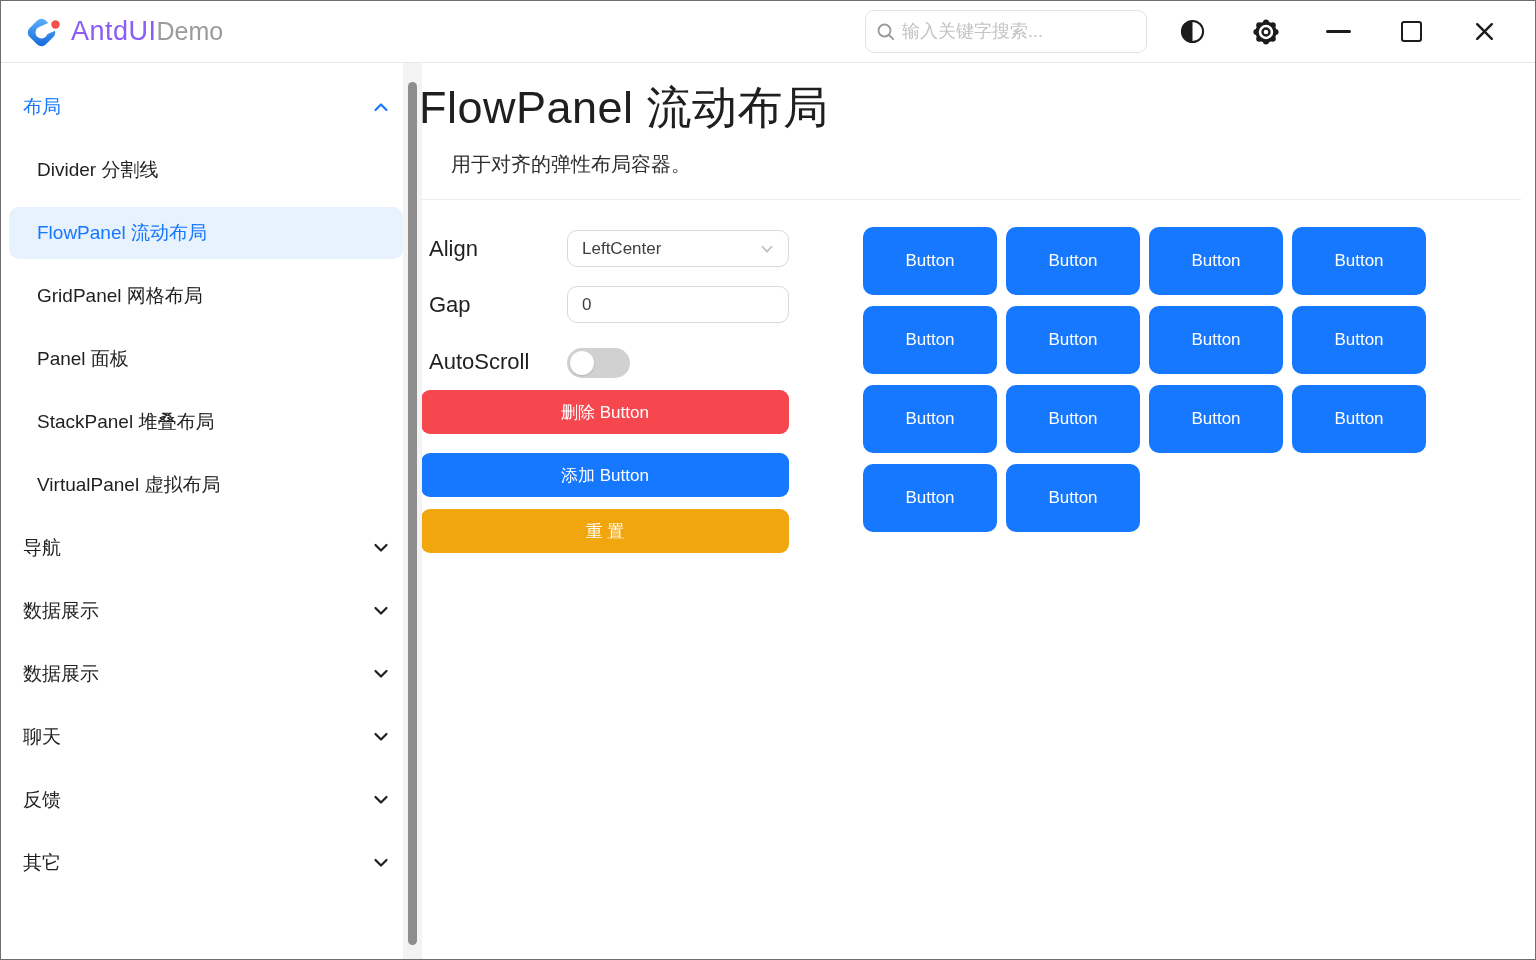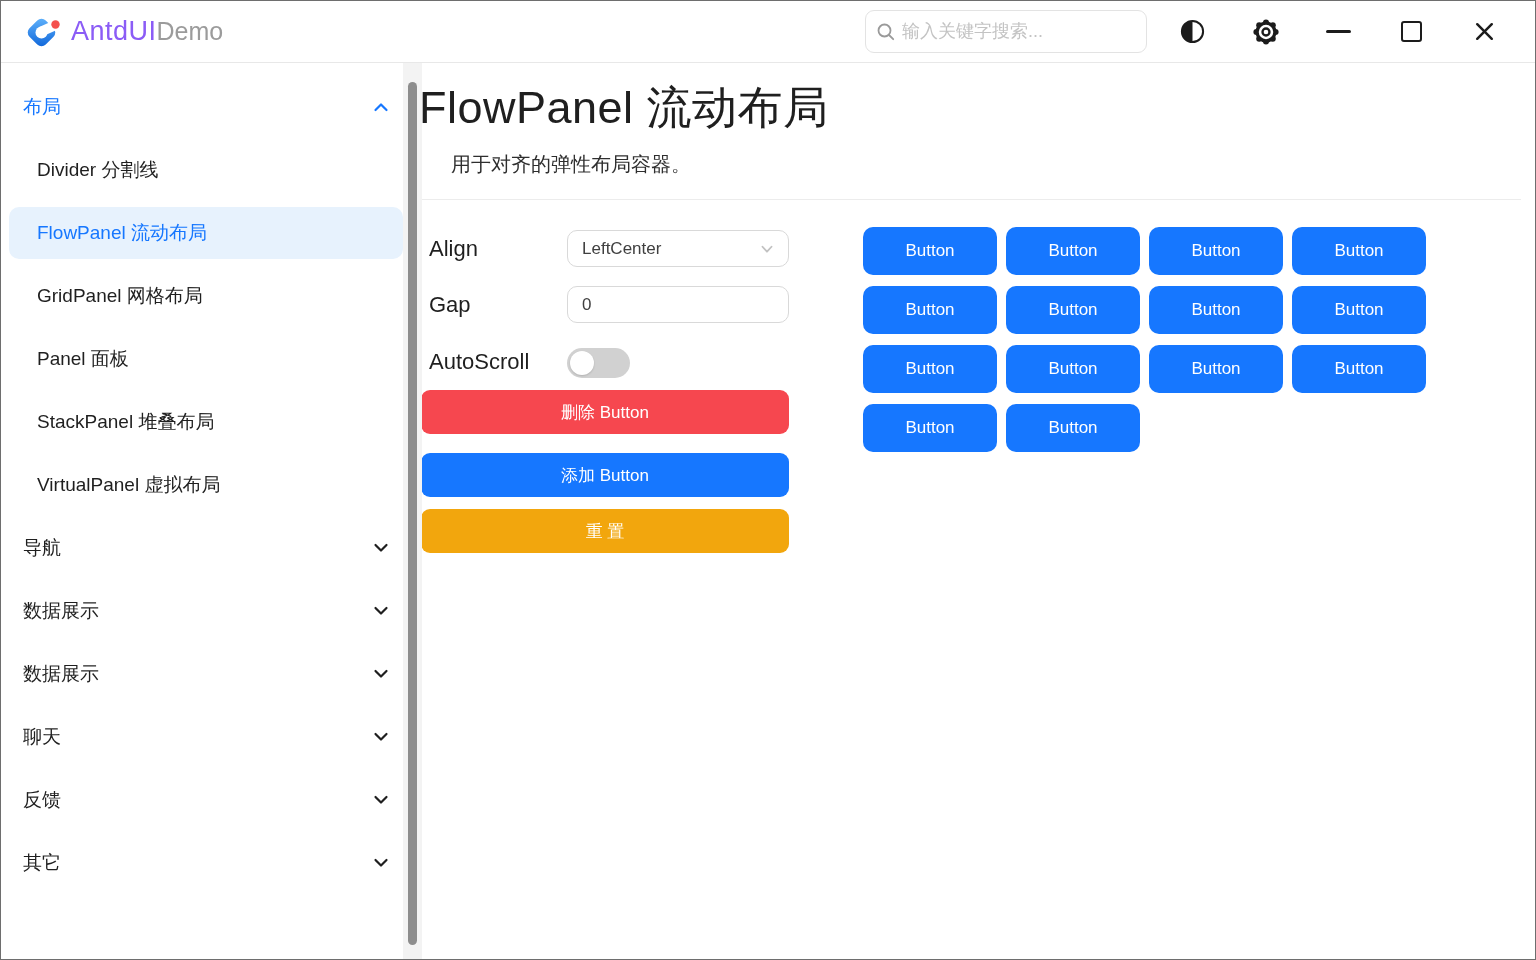--- a/index.html
+++ b/index.html
@@ -55,21 +55,21 @@
   .switch .knob { position:absolute; left:3px; top:3px; width:24px; height:24px; border-radius:50%; background:#fff; box-shadow:0 1px 2px rgba(0,0,0,0.15); }
   .ctl-row.switch-row { margin-top:23px; }
 
   .btn { display:block; width:368px; height:44px; border:none; border-radius:9px; color:#fff; font-size:17px; font-family:"Liberation Sans", sans-serif; cursor:pointer; margin-top:12px; }
   .btn.primary { background:var(--primary); margin-top:19px; }
   .btn.danger { background:var(--danger); }
   .btn.warning { background:var(--warning); }
 
   
   .flow-grid { margin-left:74px; width:575px; display:flex; flex-wrap:wrap; column-gap:9px; row-gap:11px; }
-  .flow-btn { width:134px; height:48px; border:none; border-radius:10px; background:var(--primary); color:#fff; font-size:17px; font-family:"Liberation Sans", sans-serif; cursor:pointer; }
+  .flow-btn { width:134px; height:68px; border:none; border-radius:10px; background:var(--primary); color:#fff; font-size:17px; font-family:"Liberation Sans", sans-serif; cursor:pointer; }
 </style>
 </head>
 <body>
 
 <div class="window">
 
   <div class="titlebar">
     <span class="logo">
       <svg width="44" height="44" viewBox="0 0 44 44">
         <defs>

